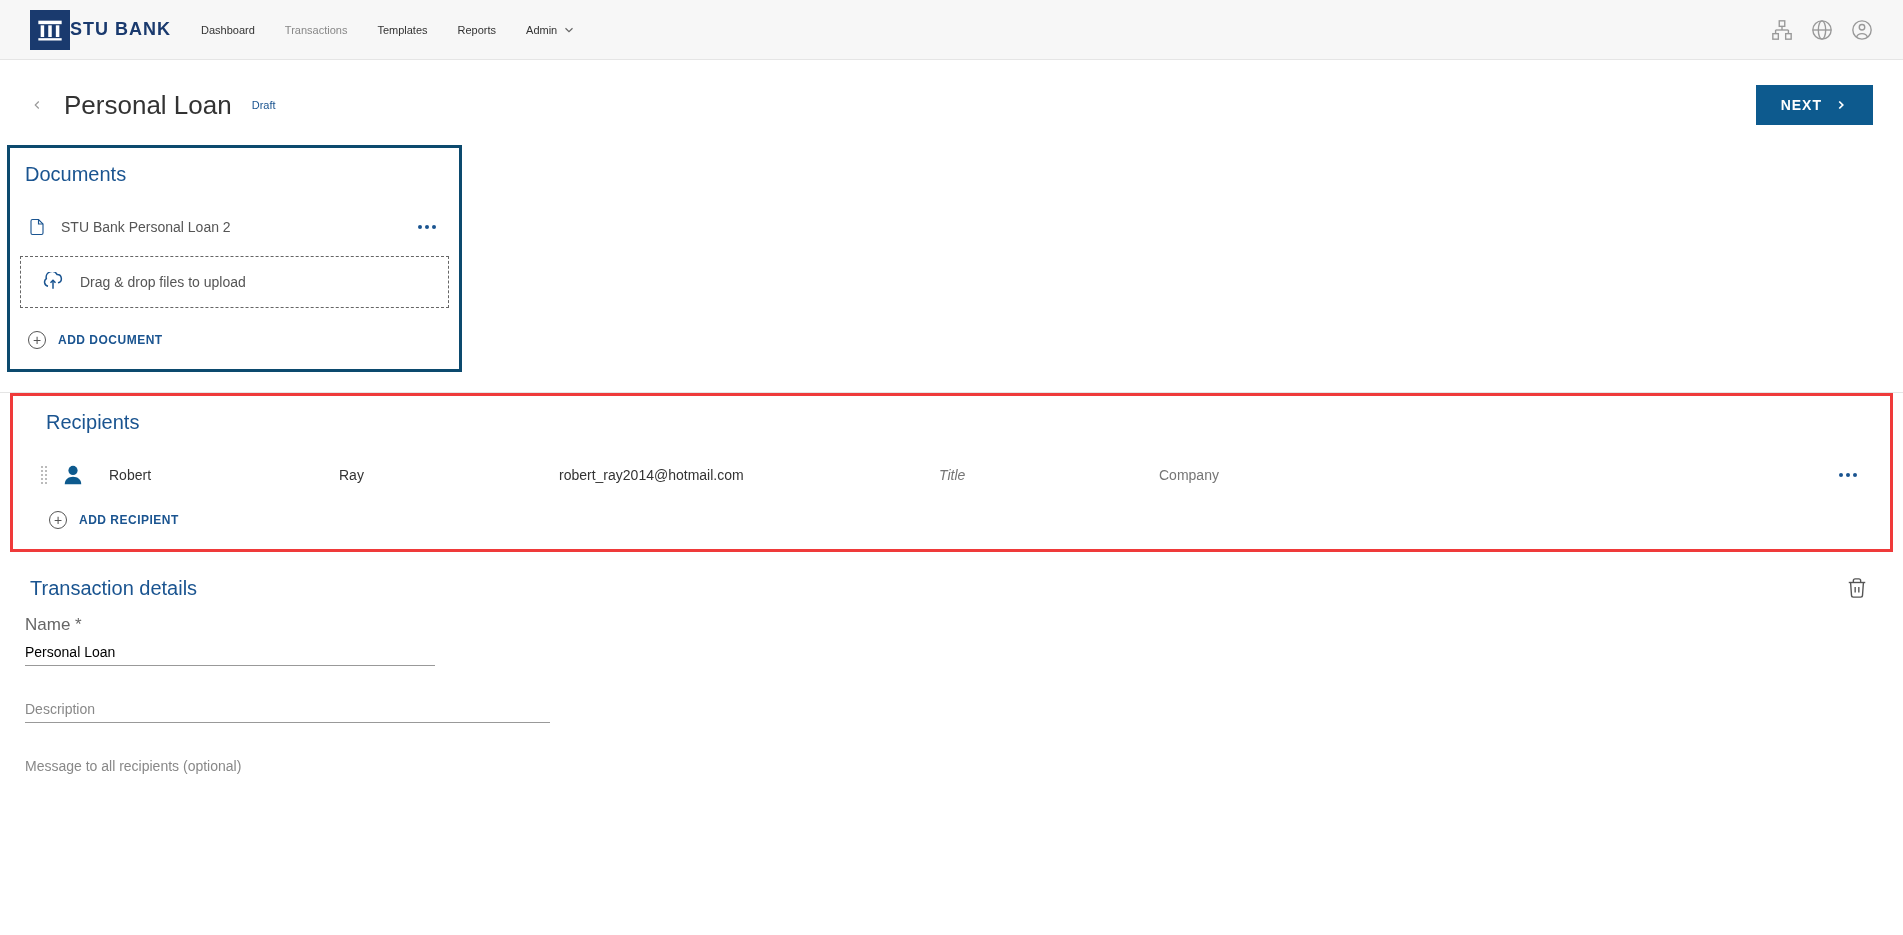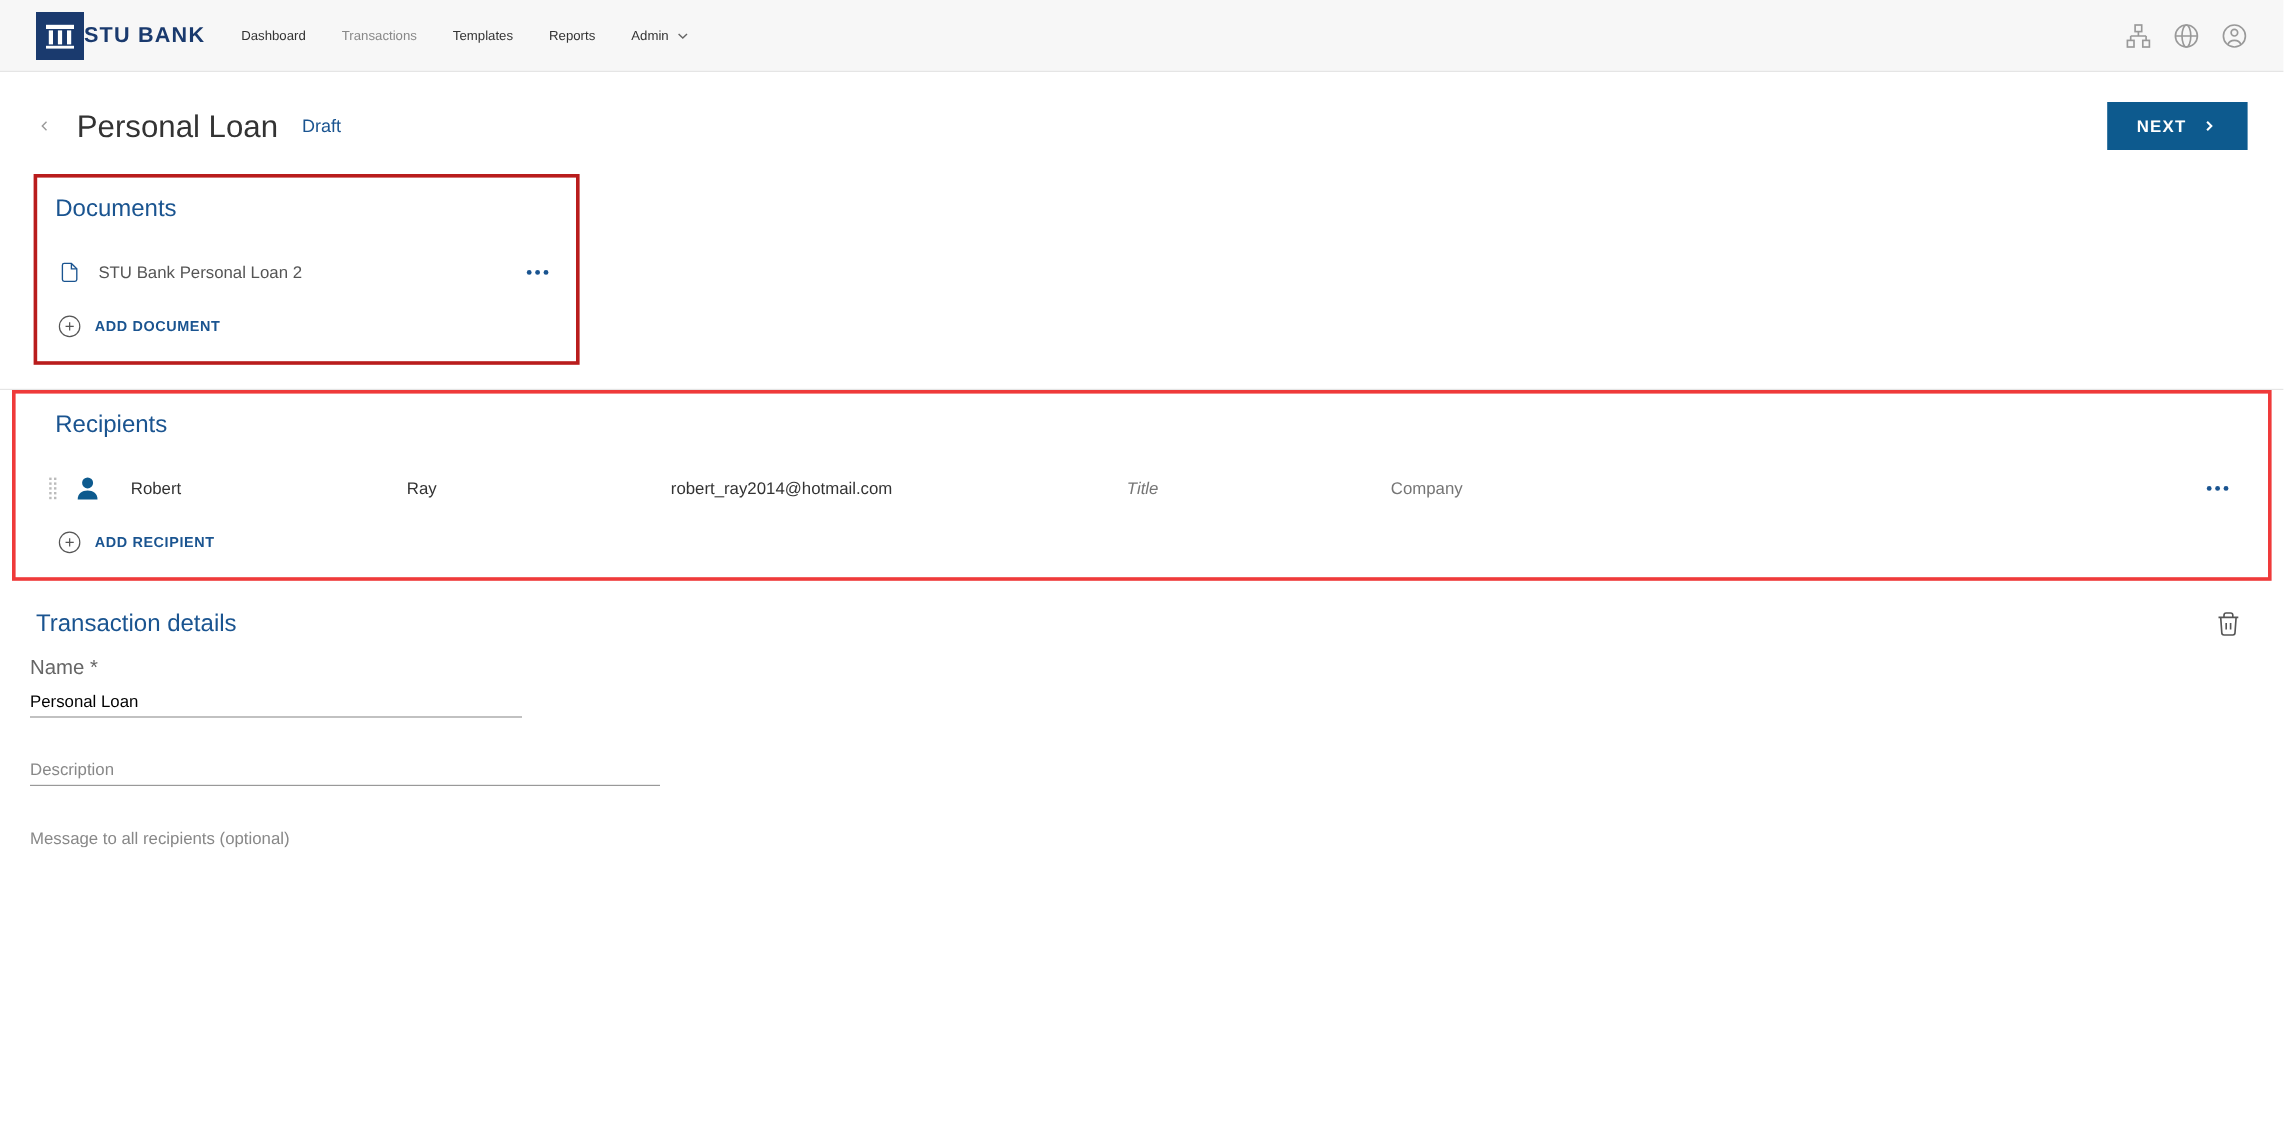--- a/index.html
+++ b/index.html
@@ -15,26 +15,26 @@
     .nav-item { font-size: 11px; color: #333; cursor: pointer; display: flex; align-items: center; gap: 5px; }
     .nav-item.active { color: #888; }
     .header-right { display: flex; gap: 18px; align-items: center; }
     .header-icon { width: 22px; height: 22px; cursor: pointer; color: #999; }
     
     
     .page-header { display: flex; align-items: center; justify-content: space-between; padding: 25px 30px 20px; }
     .page-title-group { display: flex; align-items: center; gap: 20px; }
     .back-chevron { color: #999; cursor: pointer; }
     .page-title { font-size: 26px; font-weight: 400; color: #333; }
-    .status-badge { font-size: 15px; color: #1a5490; }
+    .status-badge { font-size: 11px; color: #1a5490; }
     .next-btn { background: #0d5a8e; color: #fff; border: none; padding: 12px 25px; font-size: 14px; font-weight: 600; letter-spacing: 1px; cursor: pointer; display: flex; align-items: center; gap: 12px; }
     .section-title { font-size: 20px; color: #1a5490; font-weight: 400; margin-bottom: 20px; padding-left: 5px; }
     
     
-    .documents-box { border: 3px solid #b91c1c; padding: 15px 10px 15px; margin: 0 28px; width: 455px; }
+    .documents-box { border: 3px solid #0c4a6e; padding: 15px 10px 15px; margin: 0 7px; width: 455px; }
     .doc-item { display: flex; align-items: center; justify-content: space-between; padding: 10px 8px; }
     .doc-item-left { display: flex; align-items: center; gap: 15px; }
     .doc-icon { width: 18px; height: 22px; }
     .doc-name { font-size: 14px; color: #555; }
     .more-dots { display: flex; gap: 3px; cursor: pointer; padding: 5px; }
     .more-dots span { width: 4px; height: 4px; border-radius: 50%; background: #1a5490; }
     .dropzone { border: 1.5px dashed #666; padding: 15px 20px; display: flex; align-items: center; gap: 15px; margin: 8px 0; }
     .dropzone-text { font-size: 14px; color: #555; }
     .add-link { display: flex; align-items: center; gap: 12px; cursor: pointer; padding: 15px 8px 5px; color: #1a5490; }
     .add-link-text { font-size: 12px; font-weight: 600; letter-spacing: 0.5px; }
@@ -144,20 +144,28 @@
           <polyline points="14 2 14 8 20 8"></polyline>
       </svg>
       <span class="doc-name">STU Bank Personal Loan 2</span>
     </div>
     <div class="more-dots">
         <span></span>
         <span></span>
         <span></span>
       </div>
   </div>
+  <div class="dropzone">
+    <svg width="24" height="20" viewBox="0 0 24 24" fill="none" stroke="#1a5490" stroke-width="1.8">
+      <path d="M18 13a5 5 0 0 0-1-9.9A7 7 0 0 0 4 8a5 5 0 0 0 2 9"></path>
+        <polyline points="9 13 12 10 15 13"></polyline>
+        <line x1="12" y1="10" x2="12" y2="20"></line>
+    </svg>
+    <span class="dropzone-text">Drag &amp; drop files to upload</span>
+  </div>
   <div class="add-link">
     <span class="plus-circle">+</span>
     <span class="add-link-text">ADD DOCUMENT</span>
   </div>
 </div>
 
 <div class="divider"></div>
 
 <div class="recipients-box">
   <div class="section-title">Recipients</div>

